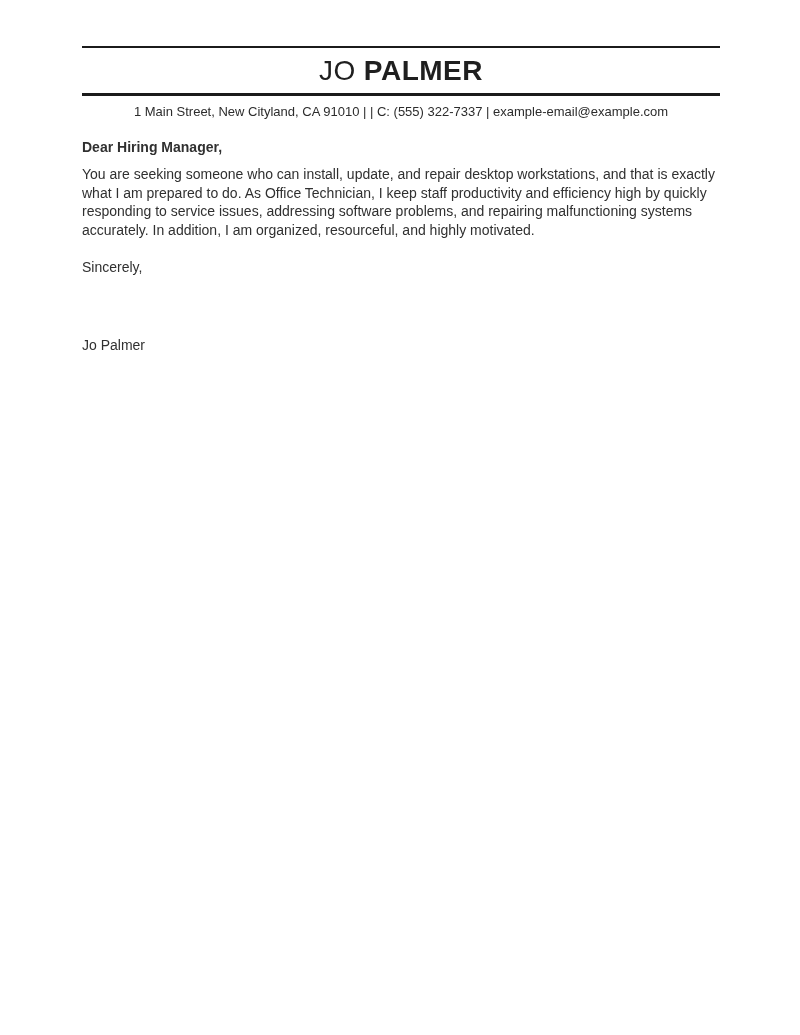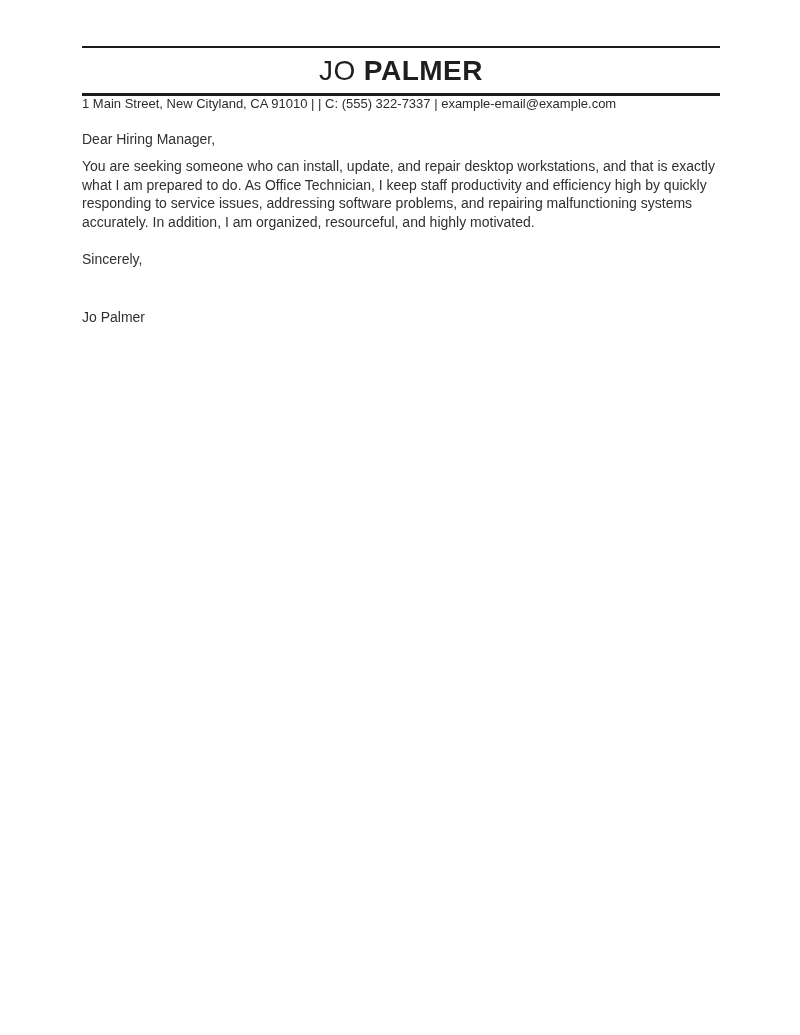--- a/index.html
+++ b/index.html
@@ -29,37 +29,37 @@
     text-align: center;
     font-size: 28px;
     line-height: 30px;
     color: #1f1f1f;
     letter-spacing: 0.5px;
     white-space: nowrap;
   }
   .name-first { font-weight: 400; margin-right: 8px; }
   .name-last { font-weight: 700; }
   .contact {
-    margin-top: 0;
-    text-align: left;
+    margin-top: 8px;
+    text-align: center;
     font-size: 13px;
     line-height: 15px;
     color: #2c2c2c;
   }
 
   
   .letter {
     font-size: 14px;
     line-height: 18.4px;
     color: #303030;
   }
-  .salutation { margin: 19px 0 9px 0; }
+  .salutation { margin: 19px 0 9px 0; font-weight: bold; }
   .para { margin: 0 0 19px 0; }
   .para-last { margin-bottom: 5px; }
-  .closing { margin: 0 0 40px 0; }
+  .closing { margin: 0 0 60px 0; }
   .signature { margin: 0; }
 </style>
 </head>
 <body>
 
 <div class="page">
   <div class="content">
 
     <header>
       <div class="rule rule-top"></div>

